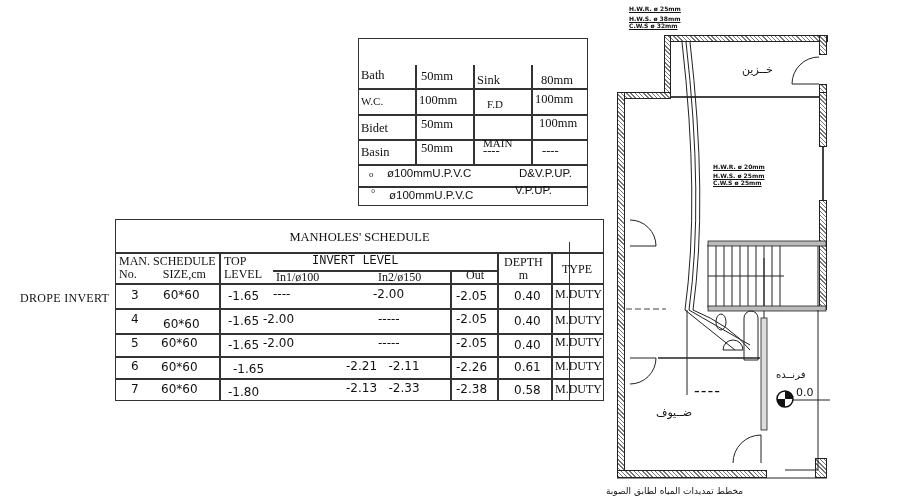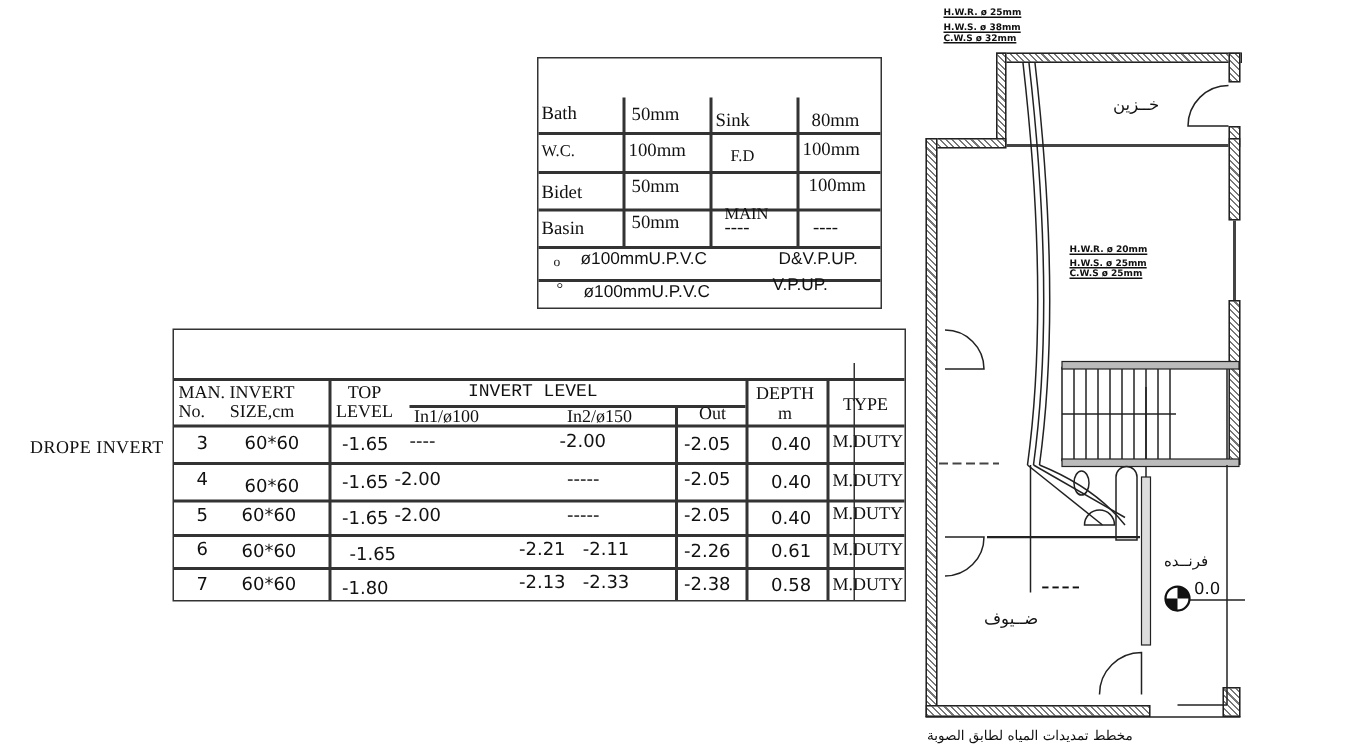--- a/index.html
+++ b/index.html
@@ -68,42 +68,43 @@
   <div class="cell sans" style="left:28px;top:128px;font-size:11.5px;">ø100mmU.P.V.C</div>
   <div class="cell sans" style="left:160px;top:128px;font-size:11.5px;">D&amp;V.P.UP.</div>
   <div class="cell" style="left:12px;top:148px;font-size:11px;">°</div>
   <div class="cell sans" style="left:30px;top:150px;font-size:11.5px;">ø100mmU.P.V.C</div>
   <div class="cell sans" style="left:156px;top:145px;font-size:11.5px;">V.P.UP.</div>
 </div>
 
 <div class="abs serif drope">DROPE  INVERT</div>
 
 <div id="manholes" class="abs serif">
+  <div class="t" style="left:0;top:10px;width:100%;text-align:center;font-size:12.5px;">MANHOLES' SCHEDULE</div>
 
   <div class="hline" style="left:0;top:32px;width:100%;"></div>
   <div class="hline" style="left:157px;top:50px;width:224px;"></div>
   <div class="hline" style="left:0;top:63px;width:100%;"></div>
   <div class="hline" style="left:0;top:88px;width:100%;"></div>
   <div class="hline" style="left:0;top:113px;width:100%;"></div>
   <div class="hline" style="left:0;top:136px;width:100%;"></div>
   <div class="hline" style="left:0;top:158px;width:100%;"></div>
 
   <div class="vline" style="left:103px;top:32px;height:148px;"></div>
   <div class="vline" style="left:334px;top:50px;height:130px;"></div>
   <div class="vline" style="left:381px;top:32px;height:148px;"></div>
   <div class="vline" style="left:435px;top:32px;height:148px;"></div>
   <div class="vline" style="left:453px;top:22px;height:158px;width:1px;"></div>
 
   <div class="t" style="left:3px;top:35px;line-height:13px;">
     <span>MAN.</span><br><span>No.</span>
   </div>
   <div class="t" style="left:37px;top:35px;line-height:13px;text-align:center;">
-    <span>INVERT</span><br><span>SIZE,cm</span>
-  </div>
-  <div class="t" style="left:108px;top:35px;line-height:13px;text-align:center;">
+    <span>SCHEDULE</span><br><span>SIZE,cm</span>
+  </div>
+  <div class="t" style="left:108px;top:35px;line-height:13px;text-align:left;">
     <span>TOP</span><br><span>LEVEL</span>
   </div>
   <div class="t" style="left:196px;top:34px;font-family:Liberation Mono, monospace;">INVERT  LEVEL</div>
   <div class="t" style="left:160px;top:50px;">In1/ø100</div>
   <div class="t" style="left:262px;top:50px;">In2/ø150</div>
   <div class="t" style="left:350px;top:48px;">Out</div>
   <div class="t" style="left:388px;top:36px;line-height:13px;text-align:center;">
     <span>DEPTH</span><br><span>m</span>
   </div>
   <div class="t" style="left:446px;top:42px;">TYPE</div>
@@ -238,14 +239,14 @@
 
   <div class="arabic" style="left:94px;top:381px;font-size:16px;letter-spacing:1px;">----</div>
 
   <div class="note" style="left:113px;top:163px;">H.W.R. ø 20mm</div>
   <div class="note" style="left:113px;top:172px;">H.W.S. ø 25mm</div>
   <div class="note" style="left:113px;top:179px;">C.W.S ø 25mm</div>
 
   <div class="arabic" style="left:56px;top:406px;">ضــيوف</div>
   <div class="arabic" style="left:176px;top:369px;font-size:10px;">فرنــده</div>
   <div class="arabic" style="left:196px;top:386px;font-size:11px;">0.0</div>
-  <div class="arabic" style="left:18px;top:486px;font-size:9px;text-align:center;">مخطط تمديدات المياه لطابق الصوبة</div>
+  <div class="arabic" style="left:6px;top:486px;font-size:9px;text-align:center;">مخطط تمديدات المياه لطابق الصوبة</div>
 </div>
 
 </body></html>

